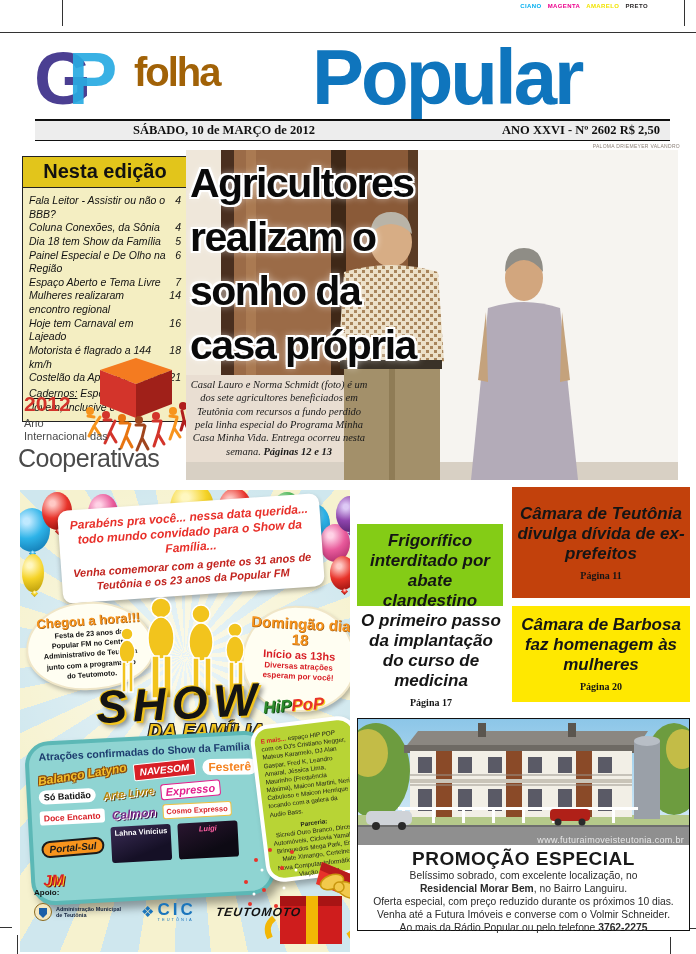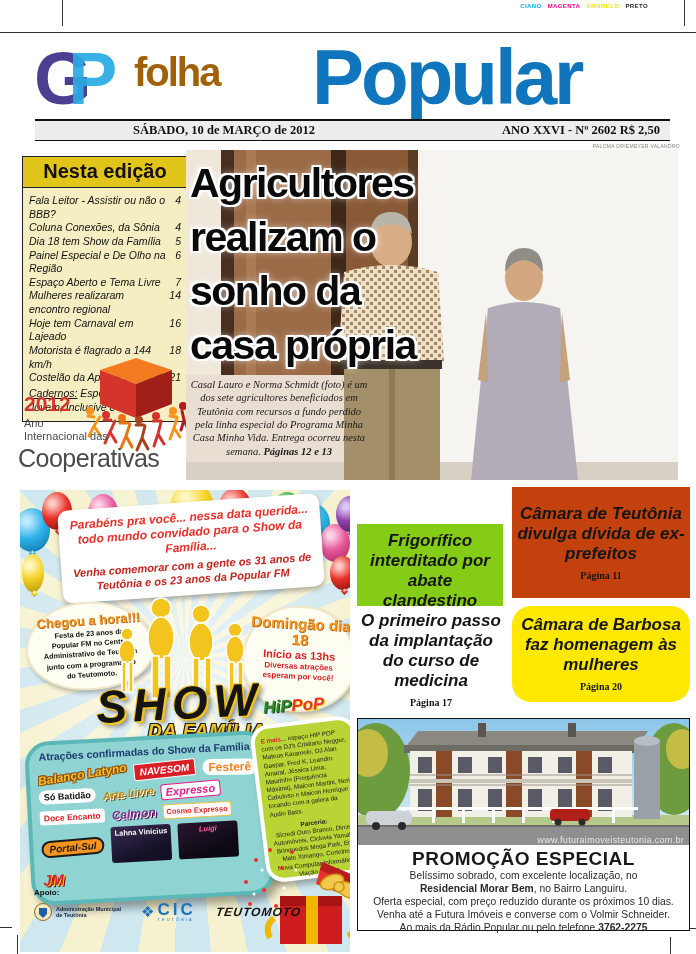--- a/index.html
+++ b/index.html
@@ -42,21 +42,21 @@
            font-family:"Liberation Serif",serif;font-style:italic;font-size:10.5px;line-height:1.27;color:#1a1a1a;}
   .caption b{}
   
   .hlbox{position:absolute;display:flex;flex-direction:column;justify-content:center;align-items:center;
          text-align:center;font-style:italic;font-weight:bold;font-size:17px;line-height:1.18;
          padding:4px;box-sizing:border-box;color:#151515;}
   .hl-page{font-style:normal;font-family:"Liberation Serif",serif;font-size:10px;font-weight:bold;margin-top:6px;}
   .box1{left:357px;top:487px;width:146px;height:111px;background:#84cc16;margin-top:37px;}
   .box2{left:512px;top:487px;width:178px;height:111px;background:#c2410c;}
   .box3{left:357px;top:606px;width:148px;height:108px;background:#fff;}
-  .box4{left:512px;top:606px;width:178px;height:96px;background:#ffe800;border-radius:19px;}
+  .box4{left:512px;top:606px;width:178px;height:96px;background:#ffe800;}
   
   .ad{position:absolute;left:20px;top:490px;width:330px;height:462px;overflow:hidden;
       background:radial-gradient(circle at 50% 38%,rgba(255,255,255,.55),transparent 60%),
                  repeating-conic-gradient(from 0deg at 50% 36%,#f6f2cf 0deg 7deg,#cfe7ee 7deg 14deg);}
   .balloon{position:absolute;border-radius:50%;}
   .balloon:after{content:"";position:absolute;left:45%;bottom:-4px;width:5px;height:5px;transform:rotate(45deg);background:inherit;}
   .b1{left:-6px;top:18px;width:36px;height:44px;background:radial-gradient(circle at 35% 30%,#bfe9ff 8%,#2db3e8 45%,#0d6fa8 95%);}
   .b2{left:22px;top:2px;width:30px;height:38px;background:radial-gradient(circle at 35% 30%,#ffc9c5 8%,#e8332a 45%,#8e0f0c 95%);}
   .b3{left:46px;top:22px;width:28px;height:36px;background:radial-gradient(circle at 35% 30%,#c9f0cc 8%,#3fae49 45%,#1c6b24 95%);}
   .b4{left:68px;top:4px;width:30px;height:38px;background:radial-gradient(circle at 35% 30%,#ffd2e6 8%,#e85a9b 45%,#a42261 95%);}

